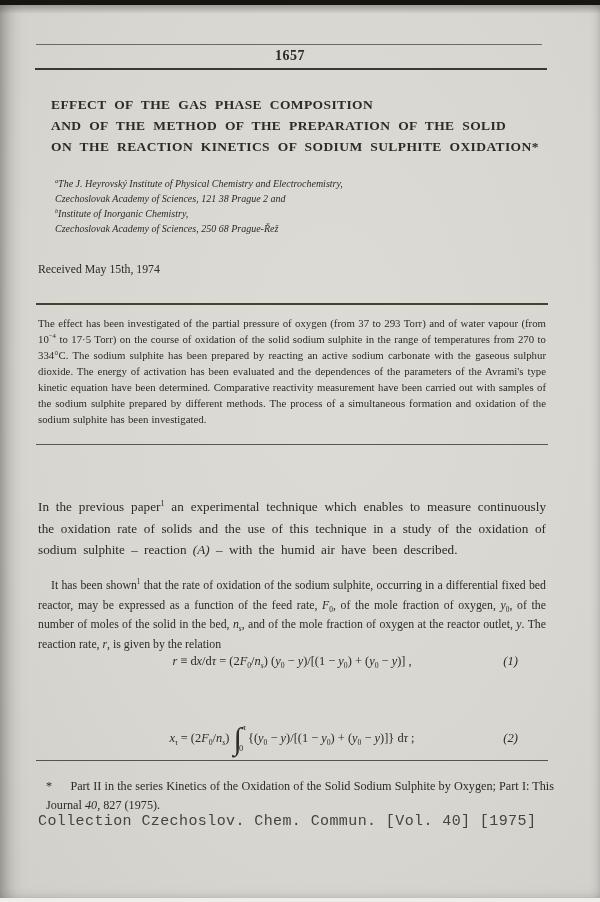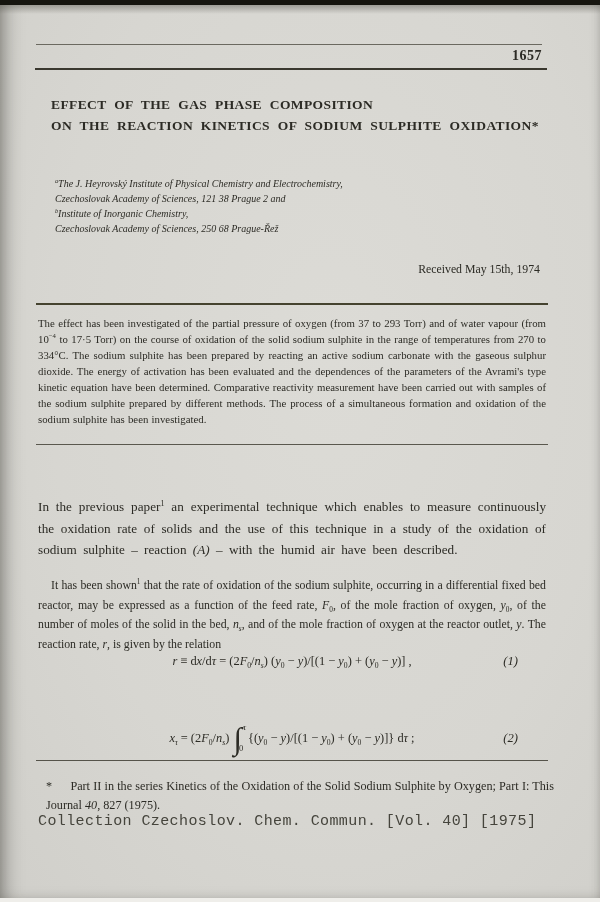--- a/index.html
+++ b/index.html
@@ -25,34 +25,34 @@
 
   .content{position:absolute;left:38px;top:0;width:508px;height:902px;}
 
   .rule{position:absolute;background:#55534a;}
   .rule-1{top:44px;left:-2px;width:506px;height:1px;background:#6b6960;}
   .rule-2{top:68px;left:-3px;width:512px;height:2px;background:#3a382f;}
   .rule-abs-top{top:303px;left:-2px;width:512px;height:2px;background:#45432f;}
   .rule-abs-bot{top:444px;left:-2px;width:512px;height:1px;background:#5a584e;}
   .rule-foot{top:760px;left:-2px;width:512px;height:1px;background:#55534a;}
 
-  .pageno{position:absolute;top:48px;left:0;width:504px;text-align:right;
+  .pageno{position:absolute;top:48px;left:0;width:504px;text-align:center;
     font-size:14px;font-weight:bold;letter-spacing:.5px;}
 
   .title{position:absolute;top:81px;left:0;width:520px;margin:13px;
     font-size:13.5px;font-weight:bold;line-height:21px;
     letter-spacing:.4px;word-spacing:4px;}
   .title .tl{display:block;}
 
   .authors{position:absolute;top:151px;left:0;width:508px;font-size:12.8px;letter-spacing:.2px;}
   .affil{position:absolute;top:176px;left:17px;width:470px;
     font-size:10px;line-height:15px;font-style:italic;}
   .affil .al{display:block;}
 
-  .received{position:absolute;top:262px;left:0;width:502px;text-align:right;font-size:11.8px;}
+  .received{position:absolute;top:262px;left:0;width:502px;text-align:left;font-size:11.8px;}
 
   .abstract{position:absolute;top:315px;left:0;width:508px;margin:0;
     font-size:10.8px;line-height:16px;text-align:justify;word-spacing:.5px;}
 
   .para{position:absolute;left:0;width:508px;margin:0;text-align:justify;}
   .para1{top:468px;font-size:13.2px;line-height:21.5px;word-spacing:3px;margin-top:28px;}
   .para2{top:576px;font-size:11.8px;line-height:19.5px;text-indent:13px;}
   .para3{top:681px;font-size:11.8px;line-height:19.5px;}
 
   .eqrow{position:absolute;left:0;width:508px;display:flex;justify-content:center;align-items:center;}
@@ -90,20 +90,21 @@
   <div class="edge-bottom"></div>
 
   <div class="content">
 
     <div class="rule rule-1"></div>
     <div class="pageno">1657</div>
     <div class="rule rule-2"></div>
 
     <h1 class="title">
       <span class="tl">EFFECT OF THE GAS PHASE COMPOSITION</span>
+      <span class="tl">AND OF THE METHOD OF THE PREPARATION OF THE SOLID</span>
       <span class="tl">ON THE REACTION KINETICS OF SODIUM SULPHITE OXIDATION*</span>
     </h1>
 
 
     <div class="affil">
       <span class="al"><span class="rt-i rt-sup">a</span><span class="rt-i">The J. Heyrovský Institute of Physical Chemistry and Electrochemistry,</span></span>
       <span class="al"><span class="rt-i">Czechoslovak Academy of Sciences, 121 38 Prague 2 and</span></span>
       <span class="al"><span class="rt-i rt-sup">b</span><span class="rt-i">Institute of Inorganic Chemistry,</span></span>
       <span class="al"><span class="rt-i">Czechoslovak Academy of Sciences, 250 68 Prague-Řež</span></span>
     </div>

